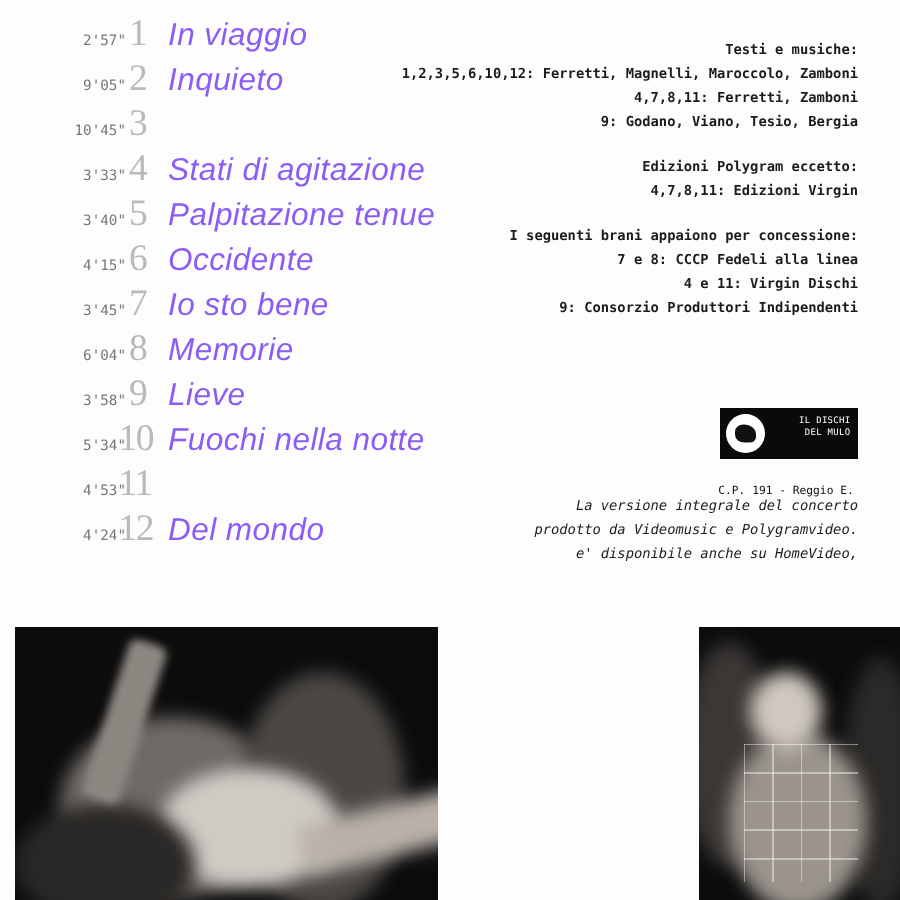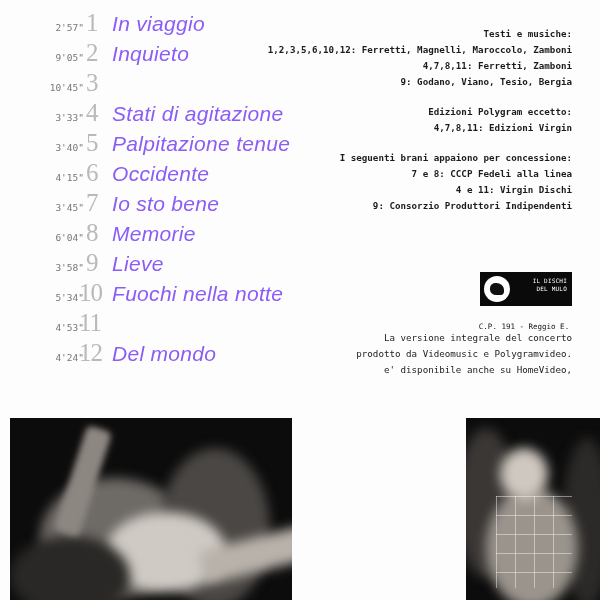--- a/index.html
+++ b/index.html
@@ -148,21 +148,21 @@
     position: absolute;
     right: 28px;
     top: 330px;
     width: 330px;
     text-align: right;
     font-family: "DejaVu Sans Mono", monospace;
     font-size: 9.2px;
     line-height: 16px;
     color: #1c1c1c;
   }
-  .video-note .ln { white-space: nowrap; }
+  .video-note .ln { white-space: nowrap; font-style: italic; }
 
   
   .photo {
     position: absolute;
     background: #0c0c0c;
     overflow: hidden;
   }
   .photo-left {
     left: 10px;
     top: 418px;

